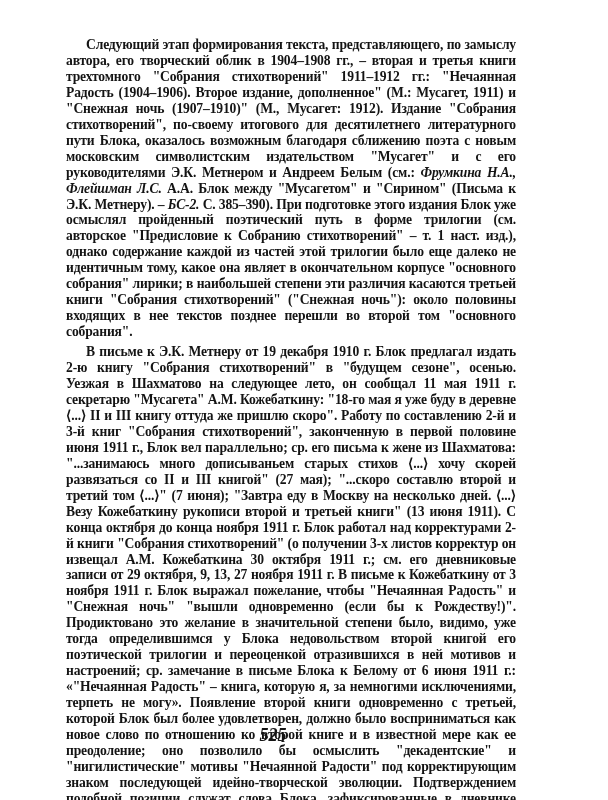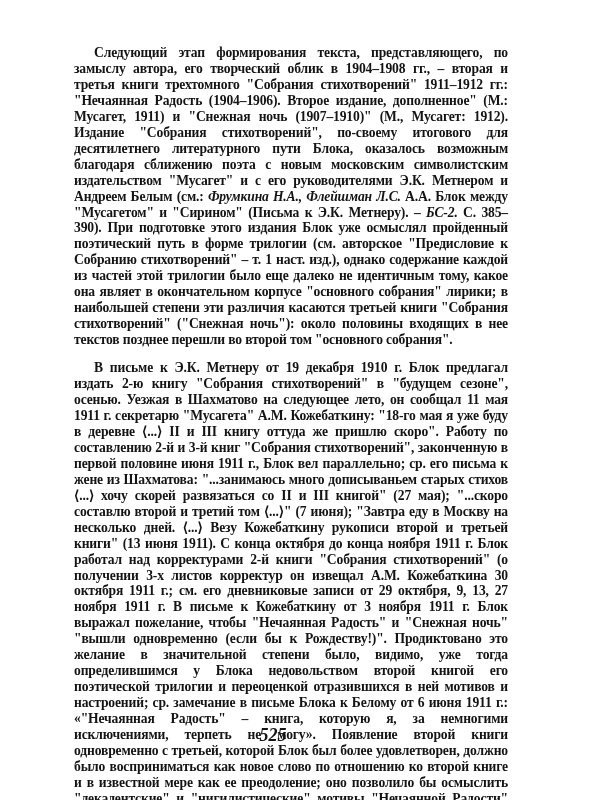--- a/index.html
+++ b/index.html
@@ -5,21 +5,21 @@
   html, body { margin: 0; padding: 0; background: #ffffff; }
   body { width: 608px; height: 800px; position: relative; overflow: hidden; }
   .page {
     position: absolute; left: 62px; top: 33px; width: 458px;
     font-family: "Liberation Serif", serif;
     font-size: 13.6px; line-height: 15.95px; color: #141414;
     text-align: justify; hyphens: none;
     font-weight: bold;
     letter-spacing: -0.15px;
   }
-  .page p { margin: 12px; text-indent: 20px; }
+  .page p { margin: 4px; text-indent: 20px; }
   .page i { font-style: italic; }
   .page-number {
     position: absolute; left: 0; width: 546px; top: 725px;
     text-align: center;
     font-family: "Liberation Serif", serif; font-style: italic; font-weight: bold;
     font-size: 18px; color: #141414;
   }
 </style>
 </head>
 <body>

